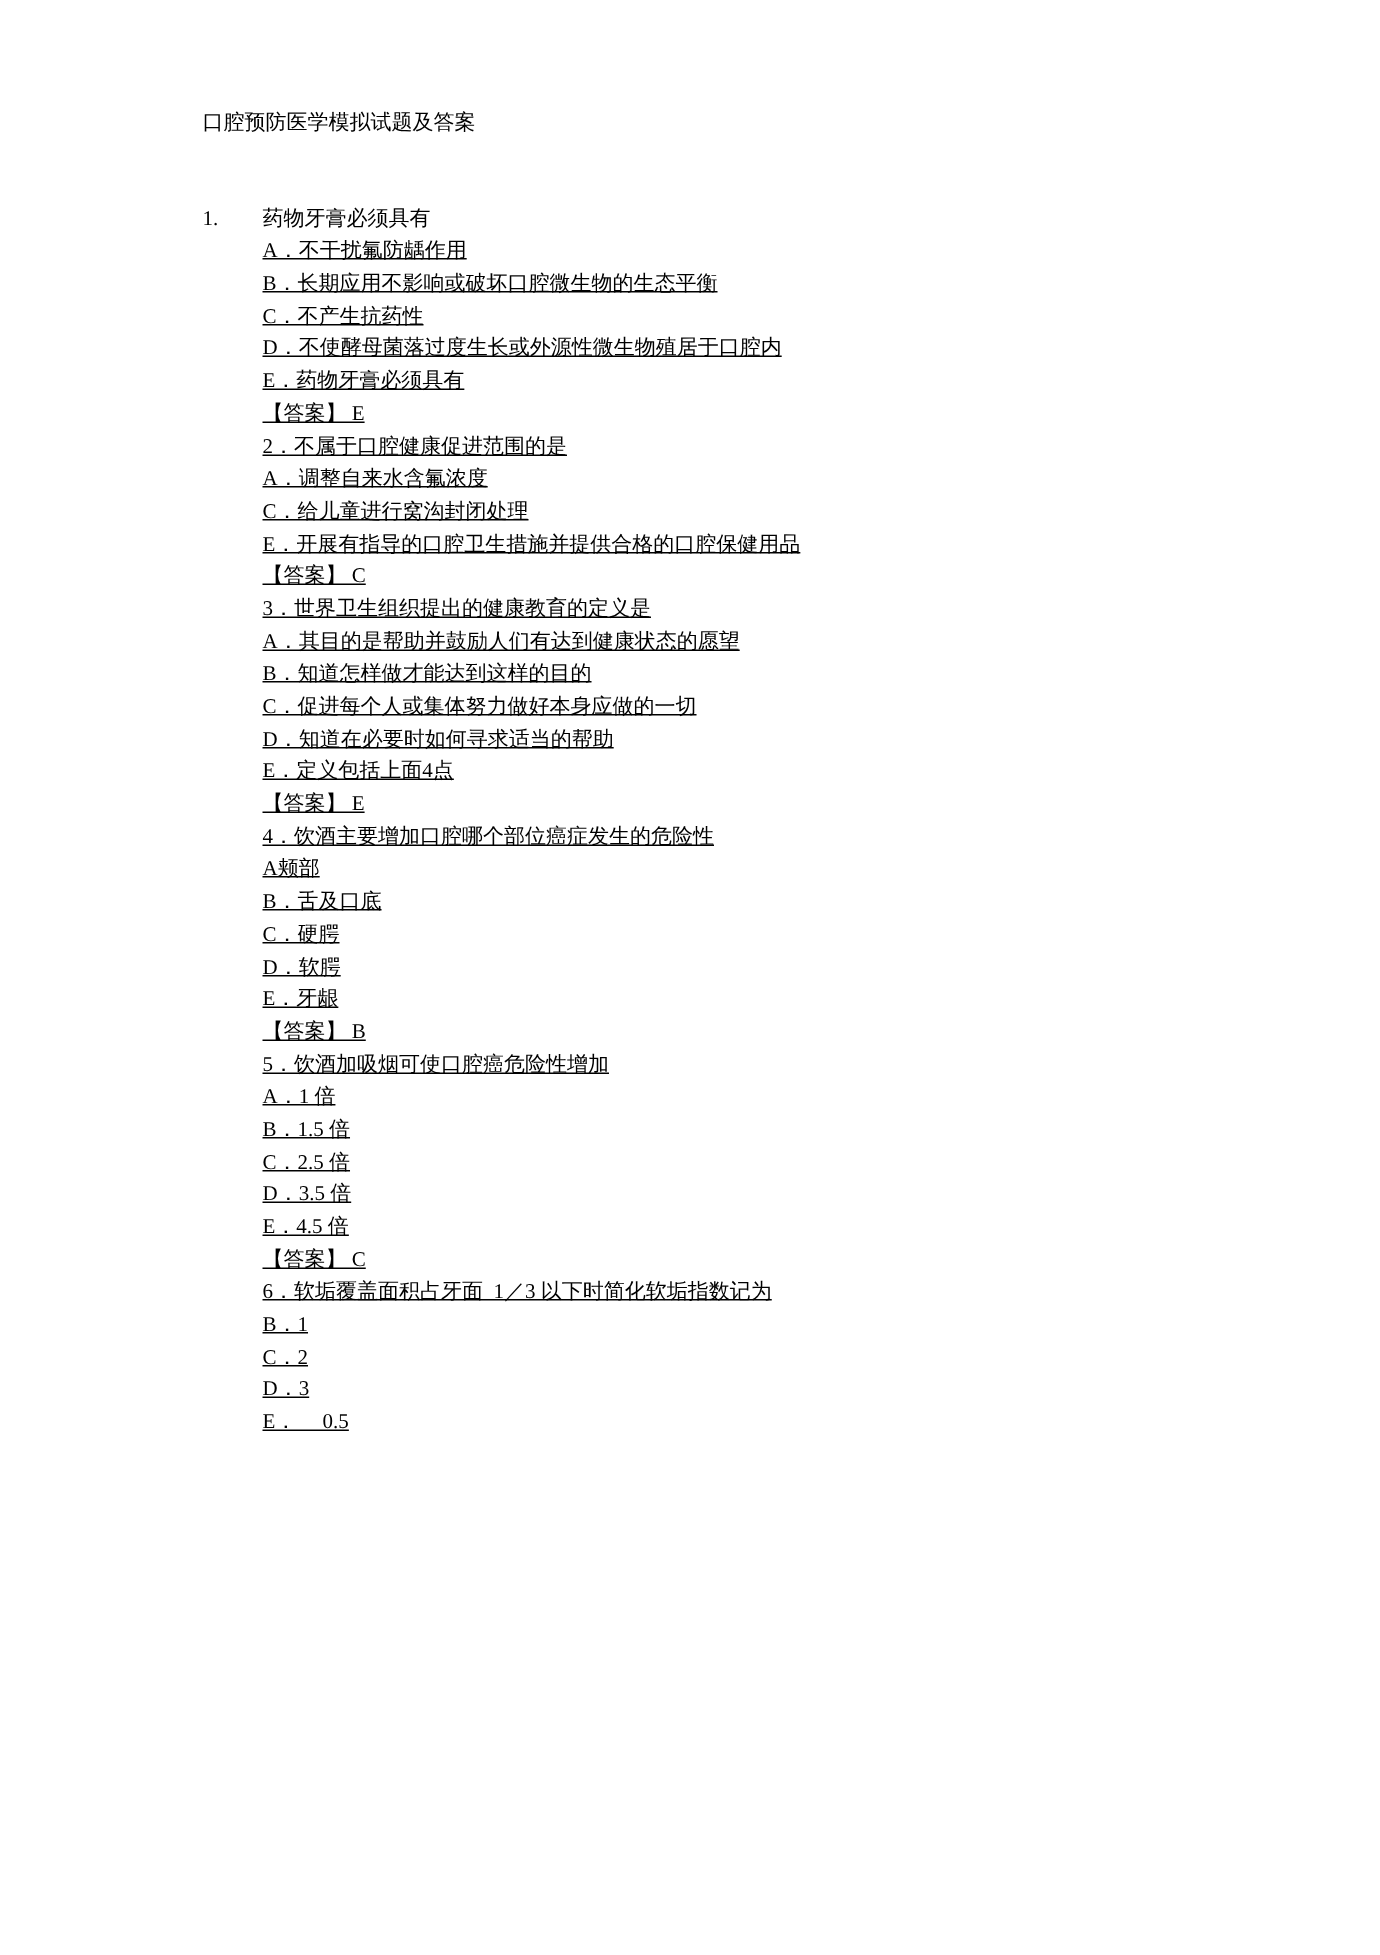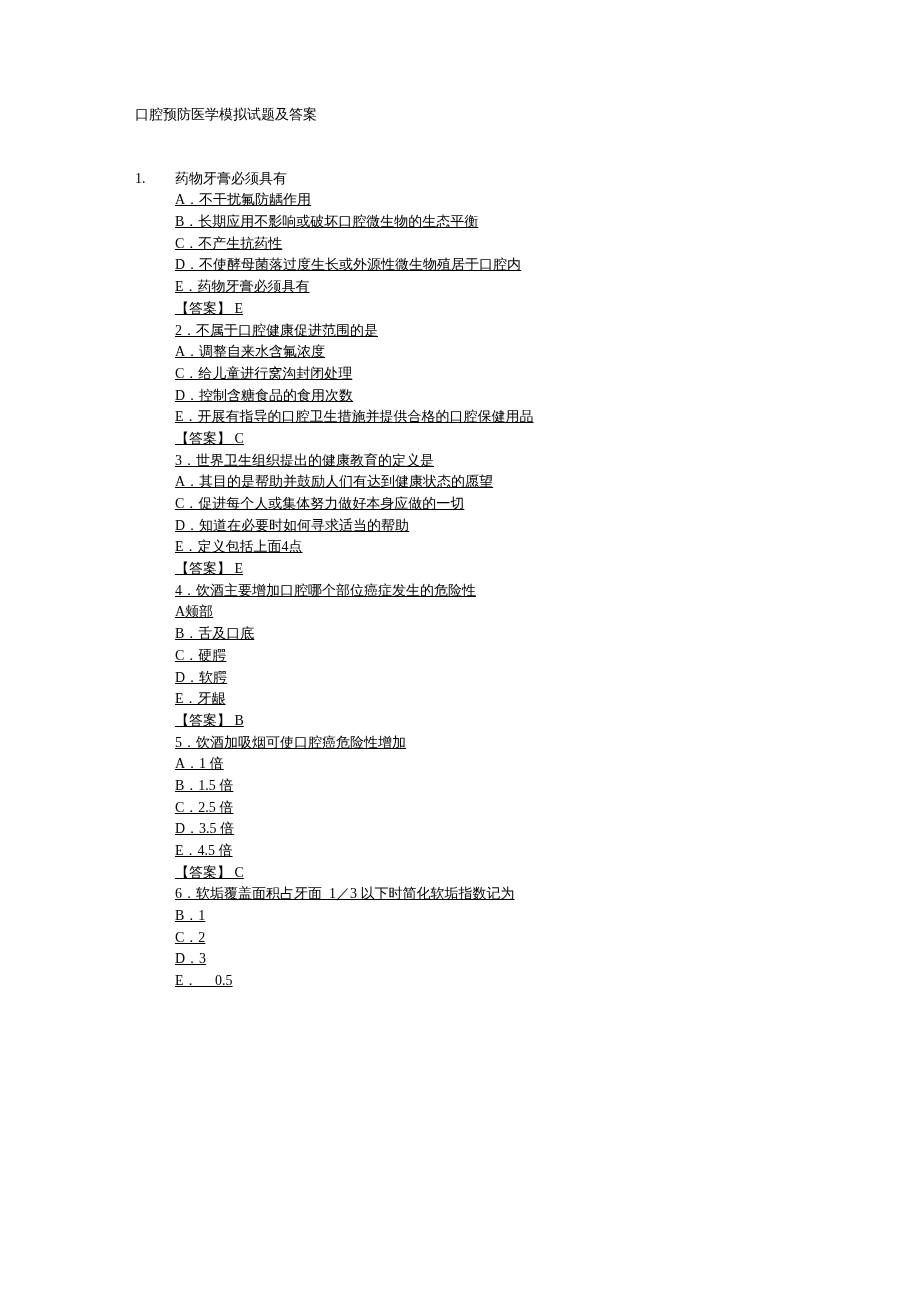--- a/index.html
+++ b/index.html
@@ -4,21 +4,21 @@
 <style>
   body {
     margin: 0;
     padding: 0;
     font-family: "SimSun", "Songti SC", serif;
     background: #fff;
     color: #000;
     width: 920px;
   }
   .page {
-    padding: 104px 135px 80px 135px;
+    padding: 72px 135px 80px 135px;
     font-size: 14px;
     line-height: 1.55;
   }
   .title {
     margin-bottom: 42px;
   }
   .first-line {
     display: flex;
   }
   .first-line .num {
@@ -48,26 +48,26 @@
     <div class="line">A．不干扰氟防龋作用</div>
     <div class="line">B．长期应用不影响或破坏口腔微生物的生态平衡</div>
     <div class="line">C．不产生抗药性</div>
     <div class="line">D．不使酵母菌落过度生长或外源性微生物殖居于口腔内</div>
     <div class="line">E．药物牙膏必须具有</div>
     <div class="line">【答案】 E</div>
 
     <div class="line">2．不属于口腔健康促进范围的是</div>
     <div class="line">A．调整自来水含氟浓度</div>
     <div class="line">C．给儿童进行窝沟封闭处理</div>
-    <div class="line">D．控制含糖食品的食用次数</div>
     <div class="line">E．开展有指导的口腔卫生措施并提供合格的口腔保健用品</div>
     <div class="line">【答案】 C</div>
 
     <div class="line">3．世界卫生组织提出的健康教育的定义是</div>
     <div class="line">A．其目的是帮助并鼓励人们有达到健康状态的愿望</div>
+    <div class="line">B．知道怎样做才能达到这样的目的</div>
     <div class="line">C．促进每个人或集体努力做好本身应做的一切</div>
     <div class="line">D．知道在必要时如何寻求适当的帮助</div>
     <div class="line">E．定义包括上面4点</div>
     <div class="line">【答案】 E</div>
 
     <div class="line">4．饮酒主要增加口腔哪个部位癌症发生的危险性</div>
     <div class="line">A颊部</div>
     <div class="line">B．舌及口底</div>
     <div class="line">C．硬腭</div>
     <div class="line">D．软腭</div>

